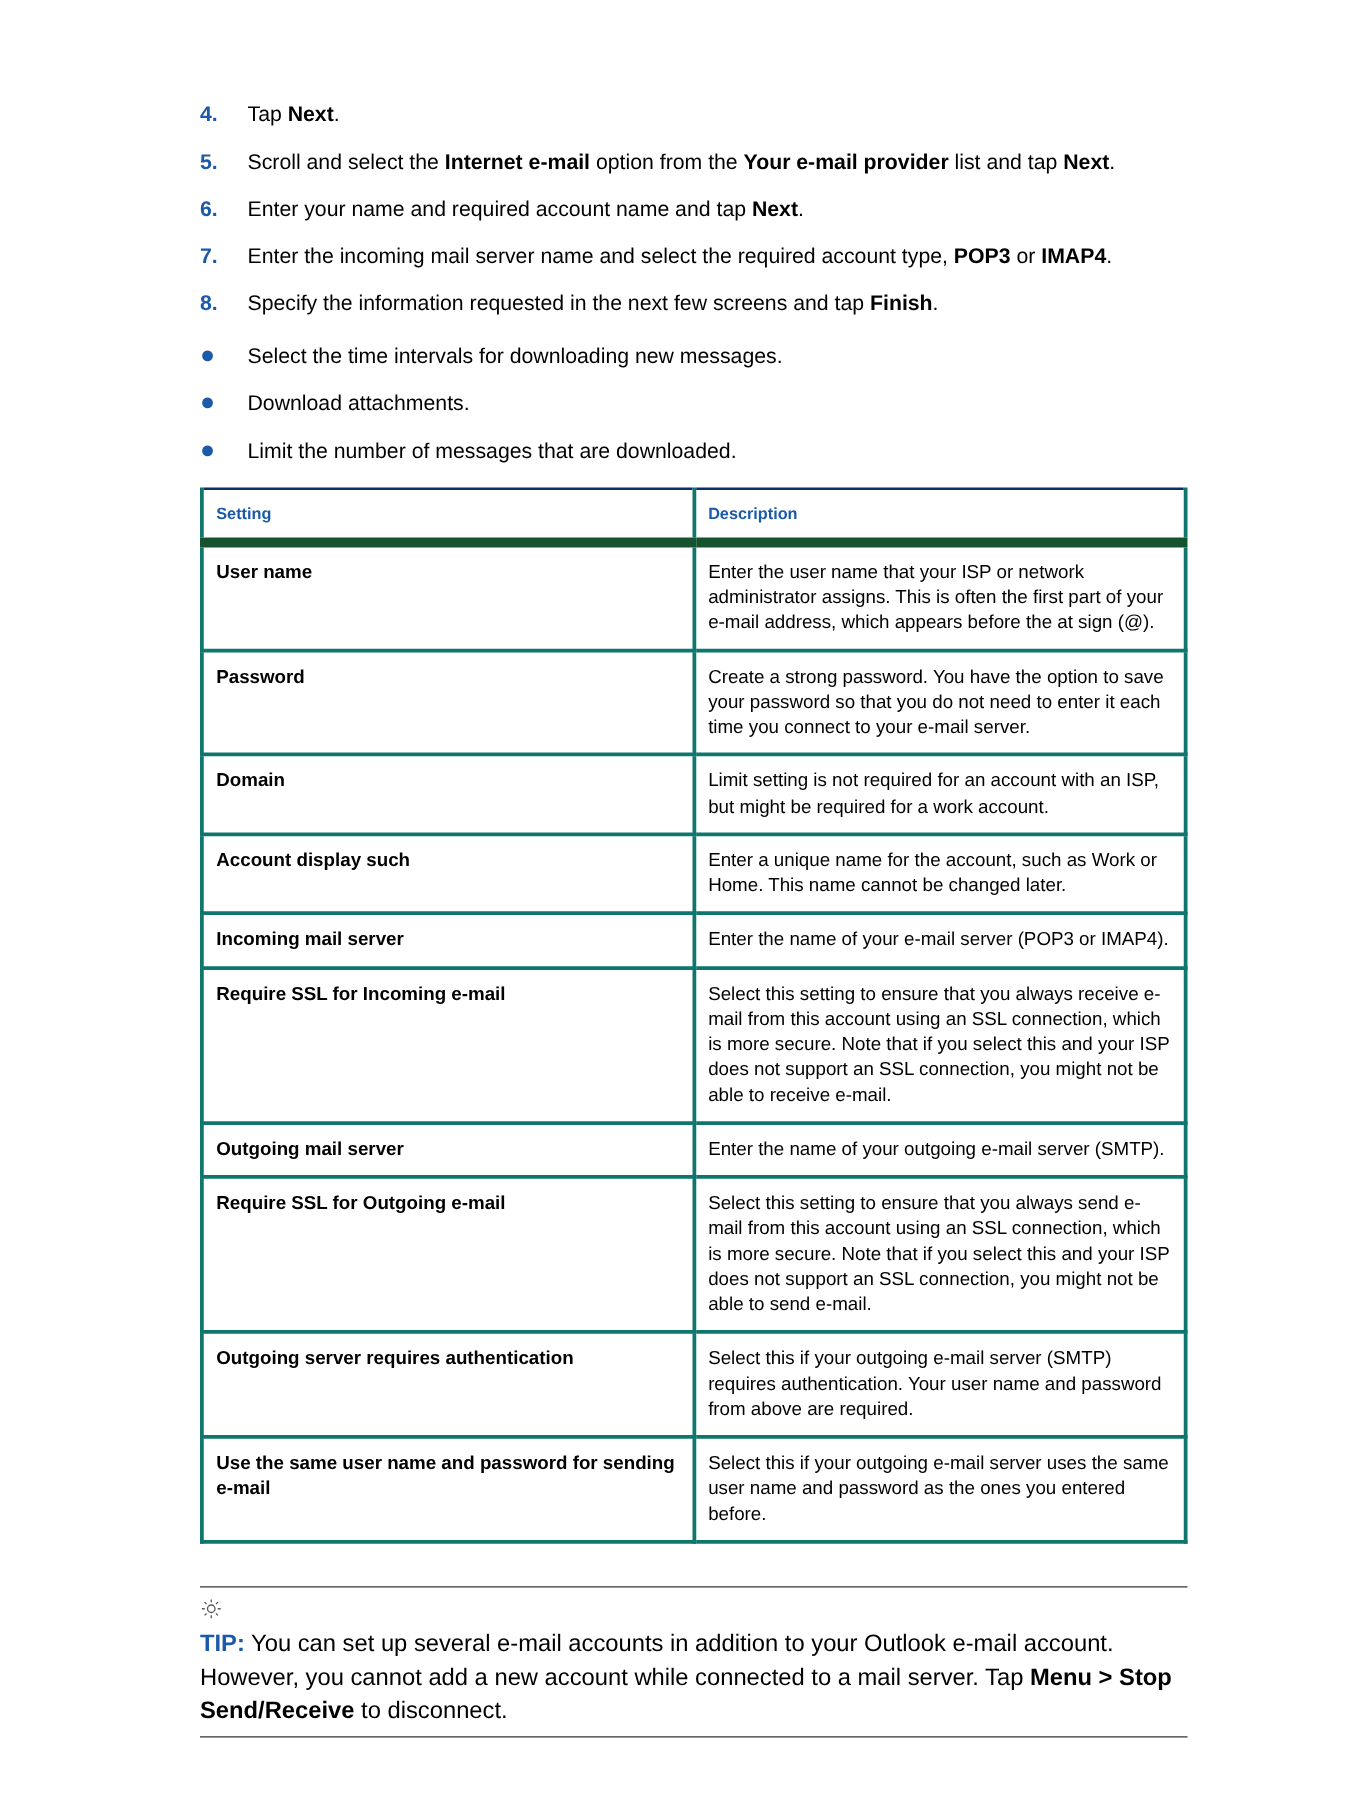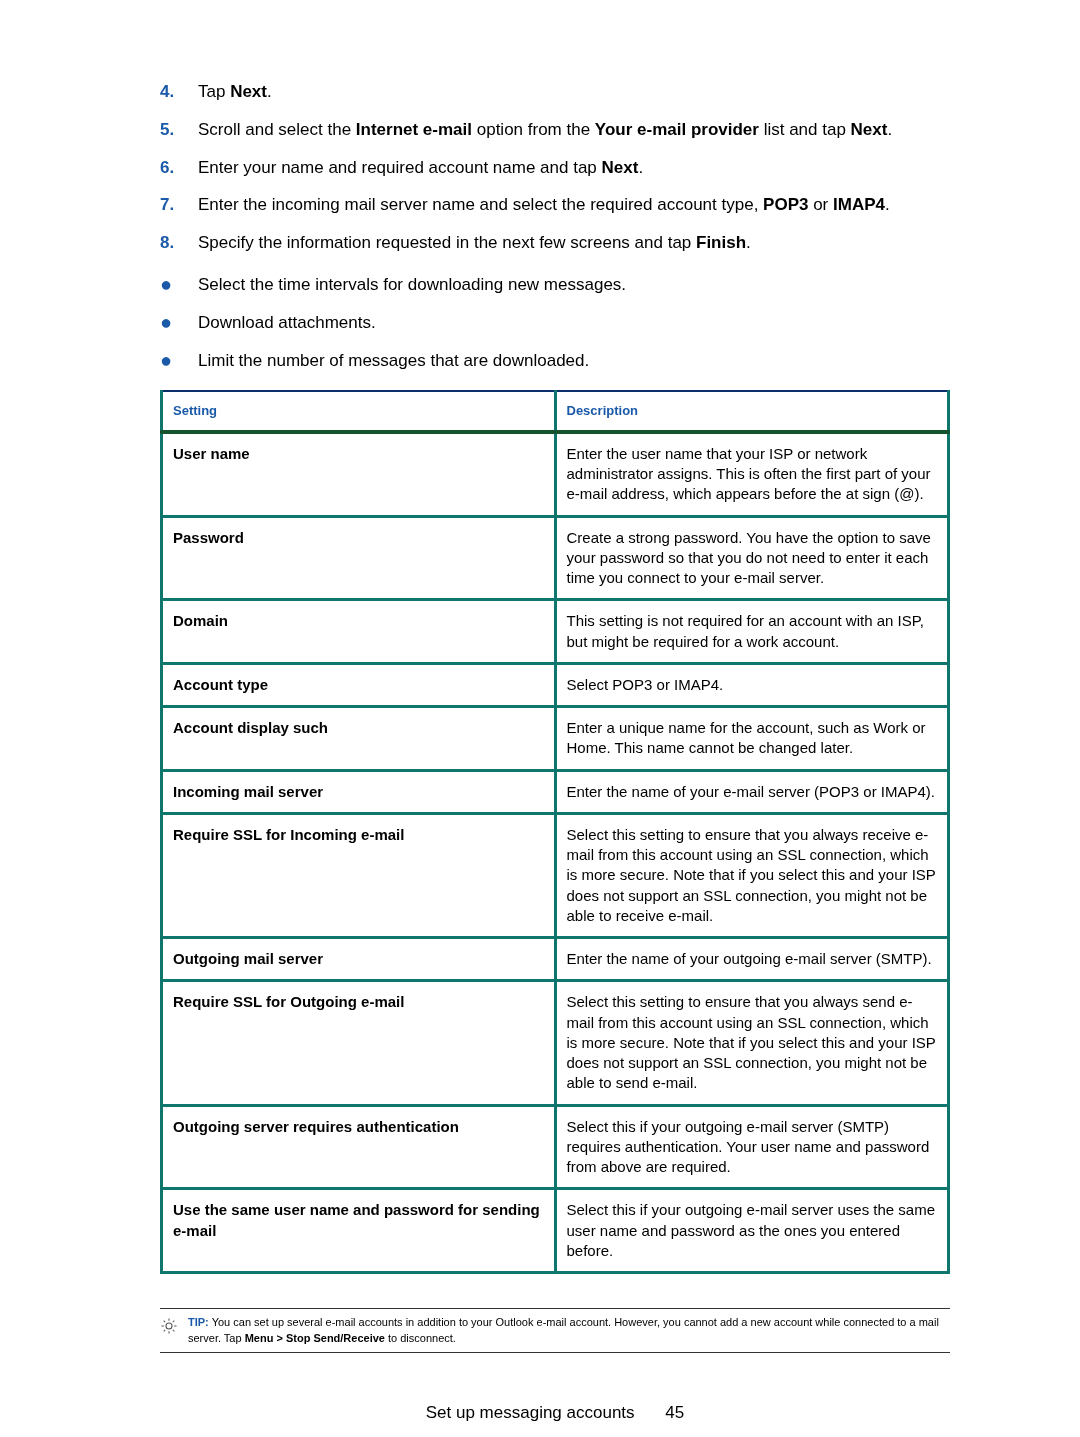--- a/index.html
+++ b/index.html
@@ -70,43 +70,44 @@
   table.settings th, table.settings td {
     border: 3px solid #0f766e;
     padding: 10px 10px;
     vertical-align: top;
     font-size: 15px;
     line-height: 1.35;
     text-align: left;
   }
   table.settings thead th {
     border-top: none;
-    border-bottom: 4px solid #14532d;
+    border-bottom: 8px solid #14532d;
     font-weight: bold;
     color: #1a5aa8;
     font-size: 13px;
   }
   table.settings td.setting-name {
     font-weight: bold;
     width: 50%;
   }
   table.settings td.setting-desc {
     width: 50%;
   }
 
   .tip-box {
     margin-top: 34px;
     border-top: 1px solid #333;
     border-bottom: 1px solid #333;
     padding: 6px 0 6px 0;
   }
   .tip-inner {
     display: flex;
-    font-size: 11px;
-    line-height: 1.4;
+    font-size: 19px;
+    line-height: 1.4;
+    flex-direction: column;
   }
   .tip-icon {
     width: 28px;
     flex-shrink: 0;
     color: #555;
     font-size: 18px;
     padding-top: 2px;
   }
   .tip-label {
     color: #1a5aa8;
@@ -185,25 +186,21 @@
       <tr>
         <td class="setting-name">User name</td>
         <td class="setting-desc">Enter the user name that your ISP or network administrator assigns. This is often the first part of your e-mail address, which appears before the at sign (@).</td>
       </tr>
       <tr>
         <td class="setting-name">Password</td>
         <td class="setting-desc">Create a strong password. You have the option to save your password so that you do not need to enter it each time you connect to your e-mail server.</td>
       </tr>
       <tr>
         <td class="setting-name">Domain</td>
-        <td class="setting-desc">This setting is not required for an account with an ISP, but might be required for a work account.</td>
-      </tr>
-      <tr>
-        <td class="setting-name">Account type</td>
-        <td class="setting-desc">Select POP3 or IMAP4.</td>
+        <td class="setting-desc">Limit setting is not required for an account with an ISP, but might be required for a work account.</td>
       </tr>
       <tr>
         <td class="setting-name">Account display such</td>
         <td class="setting-desc">Enter a unique name for the account, such as Work or Home. This name cannot be changed later.</td>
       </tr>
       <tr>
         <td class="setting-name">Incoming mail server</td>
         <td class="setting-desc">Enter the name of your e-mail server (POP3 or IMAP4).</td>
       </tr>
       <tr>

